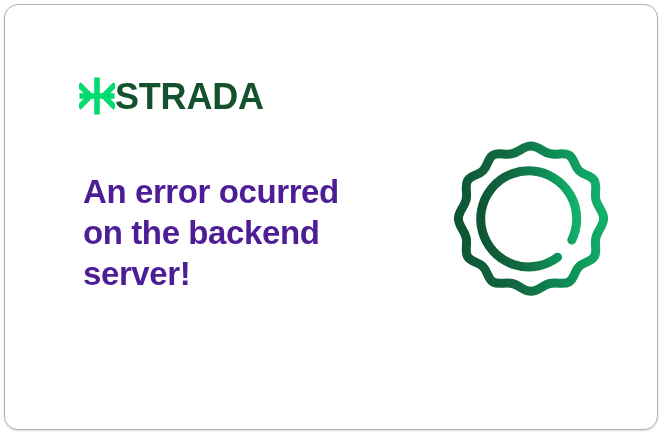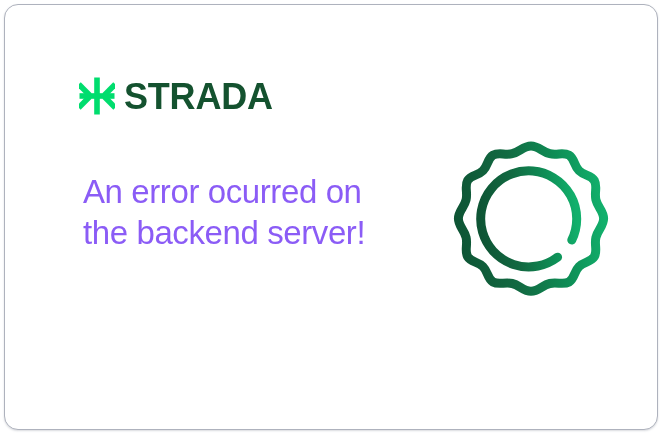--- a/index.html
+++ b/index.html
@@ -30,21 +30,20 @@
     overflow: hidden;
   }
 
   
   #brand {
     position: absolute;
     left: 74px;
     top: 68px;
     display: flex;
     align-items: center;
-    gap: 9px;
     height: 46px;
   }
   #brand-mark {
     width: 36px;
     height: 38px;
     display: block;
     flex: 0 0 auto;
   }
   #brand-wordmark {
     font-size: 36px;
@@ -58,24 +57,24 @@
   }
 
   
   #error-message {
     position: absolute;
     left: 78px;
     top: 166px;
     width: 300px;
     margin: 0;
     font-size: 33px;
-    font-weight: 400;
+    font-weight: 700;
     line-height: 41px;
     letter-spacing: -0.4px;
-    color: #8b5cf6;
+    color: #4c1d95;
   }
 
   
   #gear-illustration {
     position: absolute;
     left: 440px;
     top: 132px;
     width: 172px;
     height: 172px;
     display: block;

